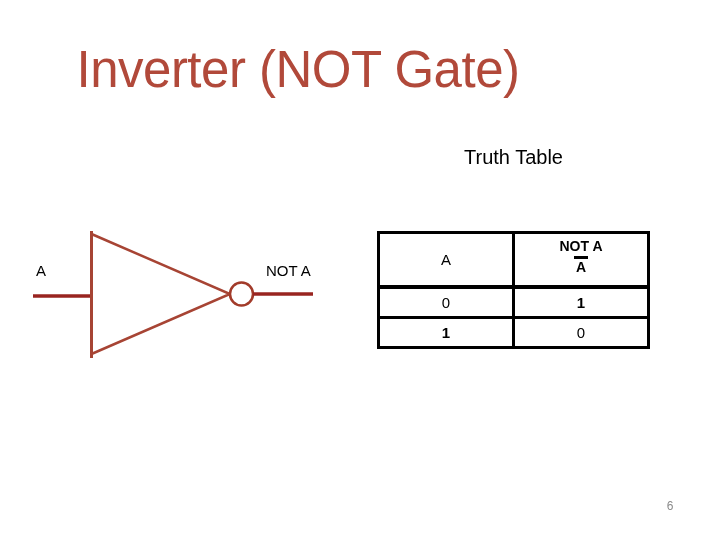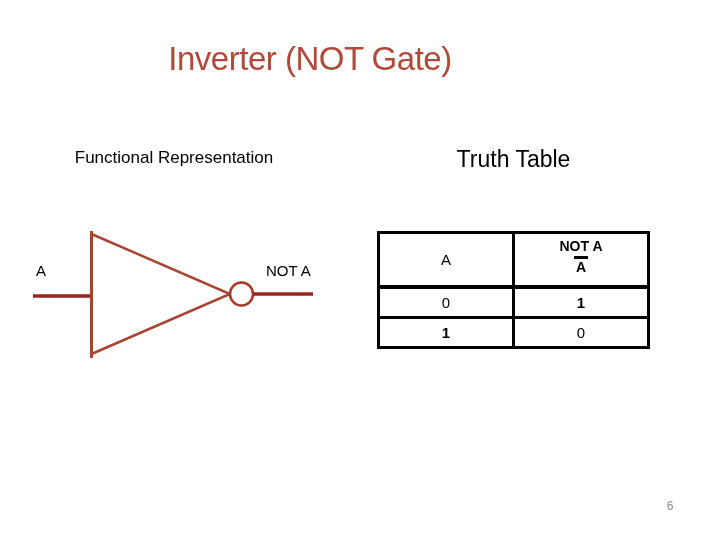--- a/index.html
+++ b/index.html
@@ -11,40 +11,39 @@
     font-family: "Liberation Sans", sans-serif;
     color: #000;
   }
   .slide { position: absolute; inset: 0; }
 
   .title {
     position: absolute;
     left: 0; top: 40px; width: 596px;
     margin: 0;
     text-align: center;
-    font-size: 33px;
+    font-size: 51px;
     font-weight: 400;
     letter-spacing: -0.5px;
     color: #B1493A;
-    padding-left: 12px;
   }
 
   .fr-heading {
     position: absolute;
     left: 42px; top: 145px; width: 264px;
     text-align: center;
     font-size: 17px;
     line-height: 25px;
   }
 
   .tt-heading {
     position: absolute;
     left: 377px; top: 146px; width: 273px;
     text-align: center;
-    font-size: 23px;
+    font-size: 20px;
   }
 
   .gate { position: absolute; left: 20px; top: 225px; width: 300px; height: 140px; }
   .gate svg { position: absolute; left: 0; top: 0; }
   .gate-label-in {
     position: absolute; left: 16px; top: 37px;
     font-size: 15px;
   }
   .gate-label-out {
     position: absolute; left: 246px; top: 37px;
@@ -104,21 +103,20 @@
   }
 </style>
 </head>
 <body>
 
 <div class="slide">
 
   <h1 class="title">Inverter (NOT Gate)</h1>
 
   <div class="fr-heading">
-    <div>Functional Representation</div>
   </div>
 
   <div class="tt-heading">Truth Table</div>
 
   <div class="gate">
     <svg width="300" height="140" viewBox="0 0 300 140">
       <line x1="13" y1="71" x2="72" y2="71" stroke="#992420" stroke-width="3.5"></line>
       <line x1="71.5" y1="6" x2="71.5" y2="133" stroke="#A74434" stroke-width="3"></line>
       <polygon points="71.5,9 210,69 71.5,129" fill="none" stroke="#A74434" stroke-width="2.5"></polygon>
       <circle cx="221.5" cy="69" r="11.5" fill="#ffffff" stroke="#A23B2A" stroke-width="2.5"></circle>

